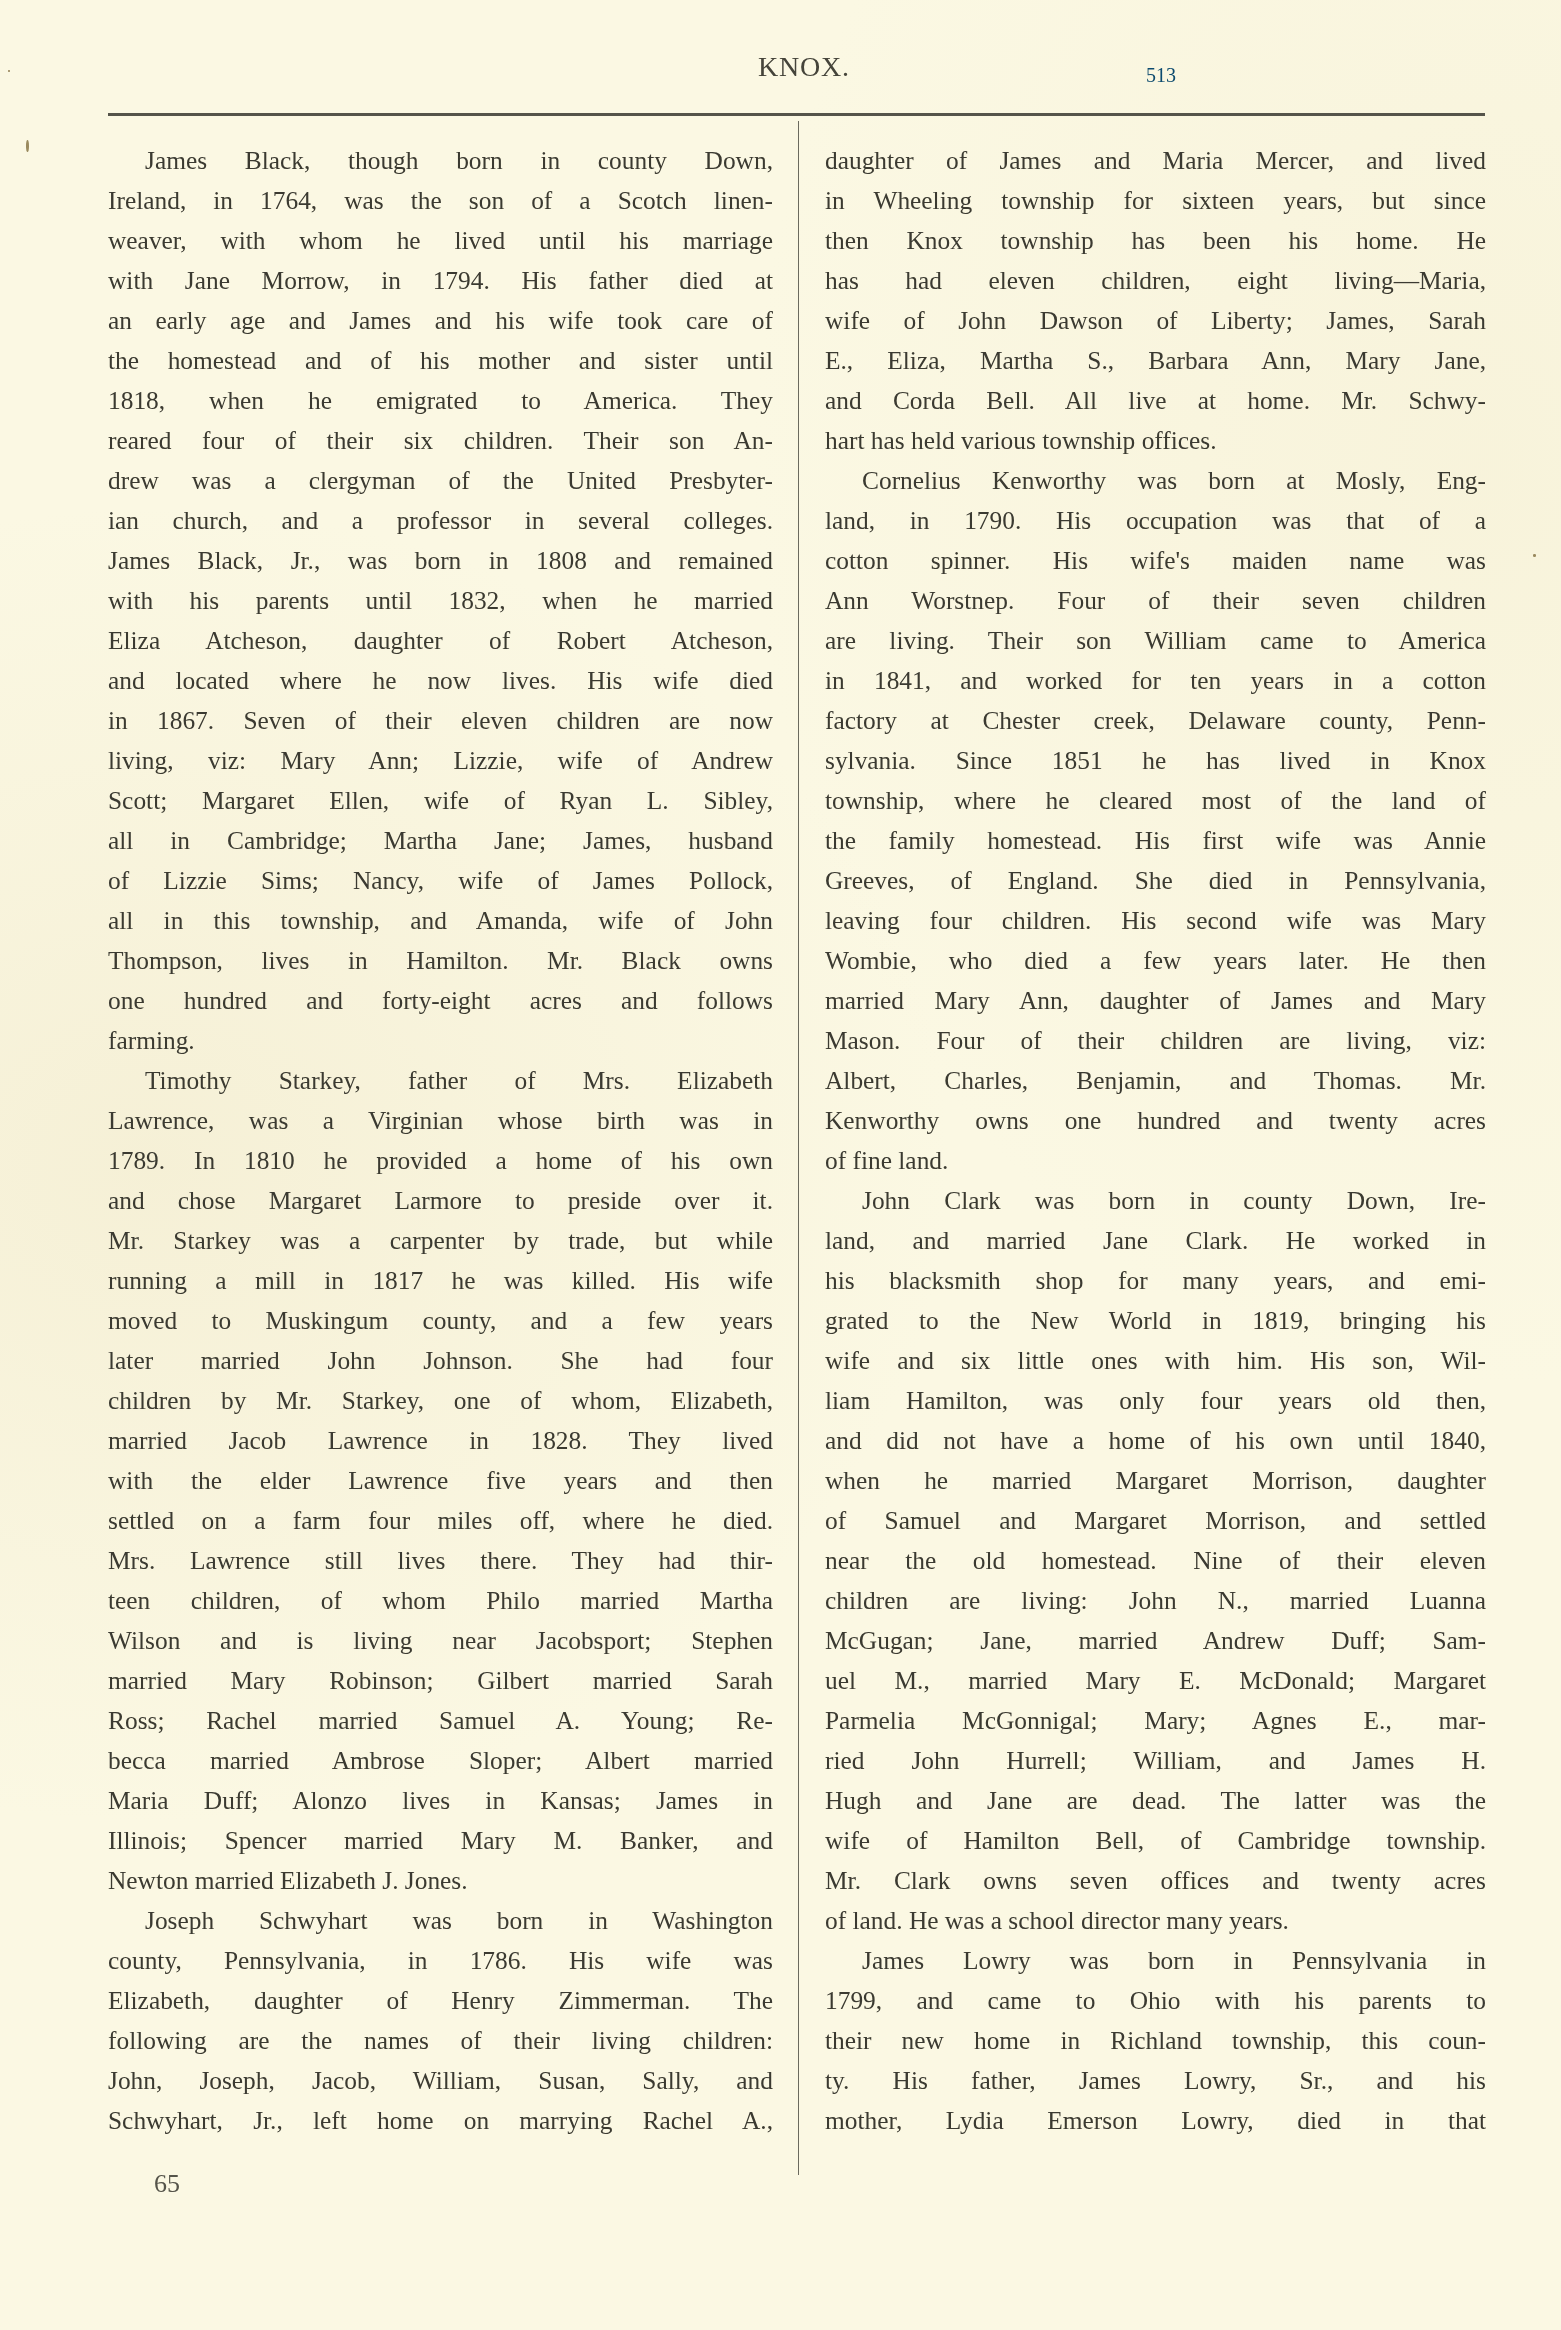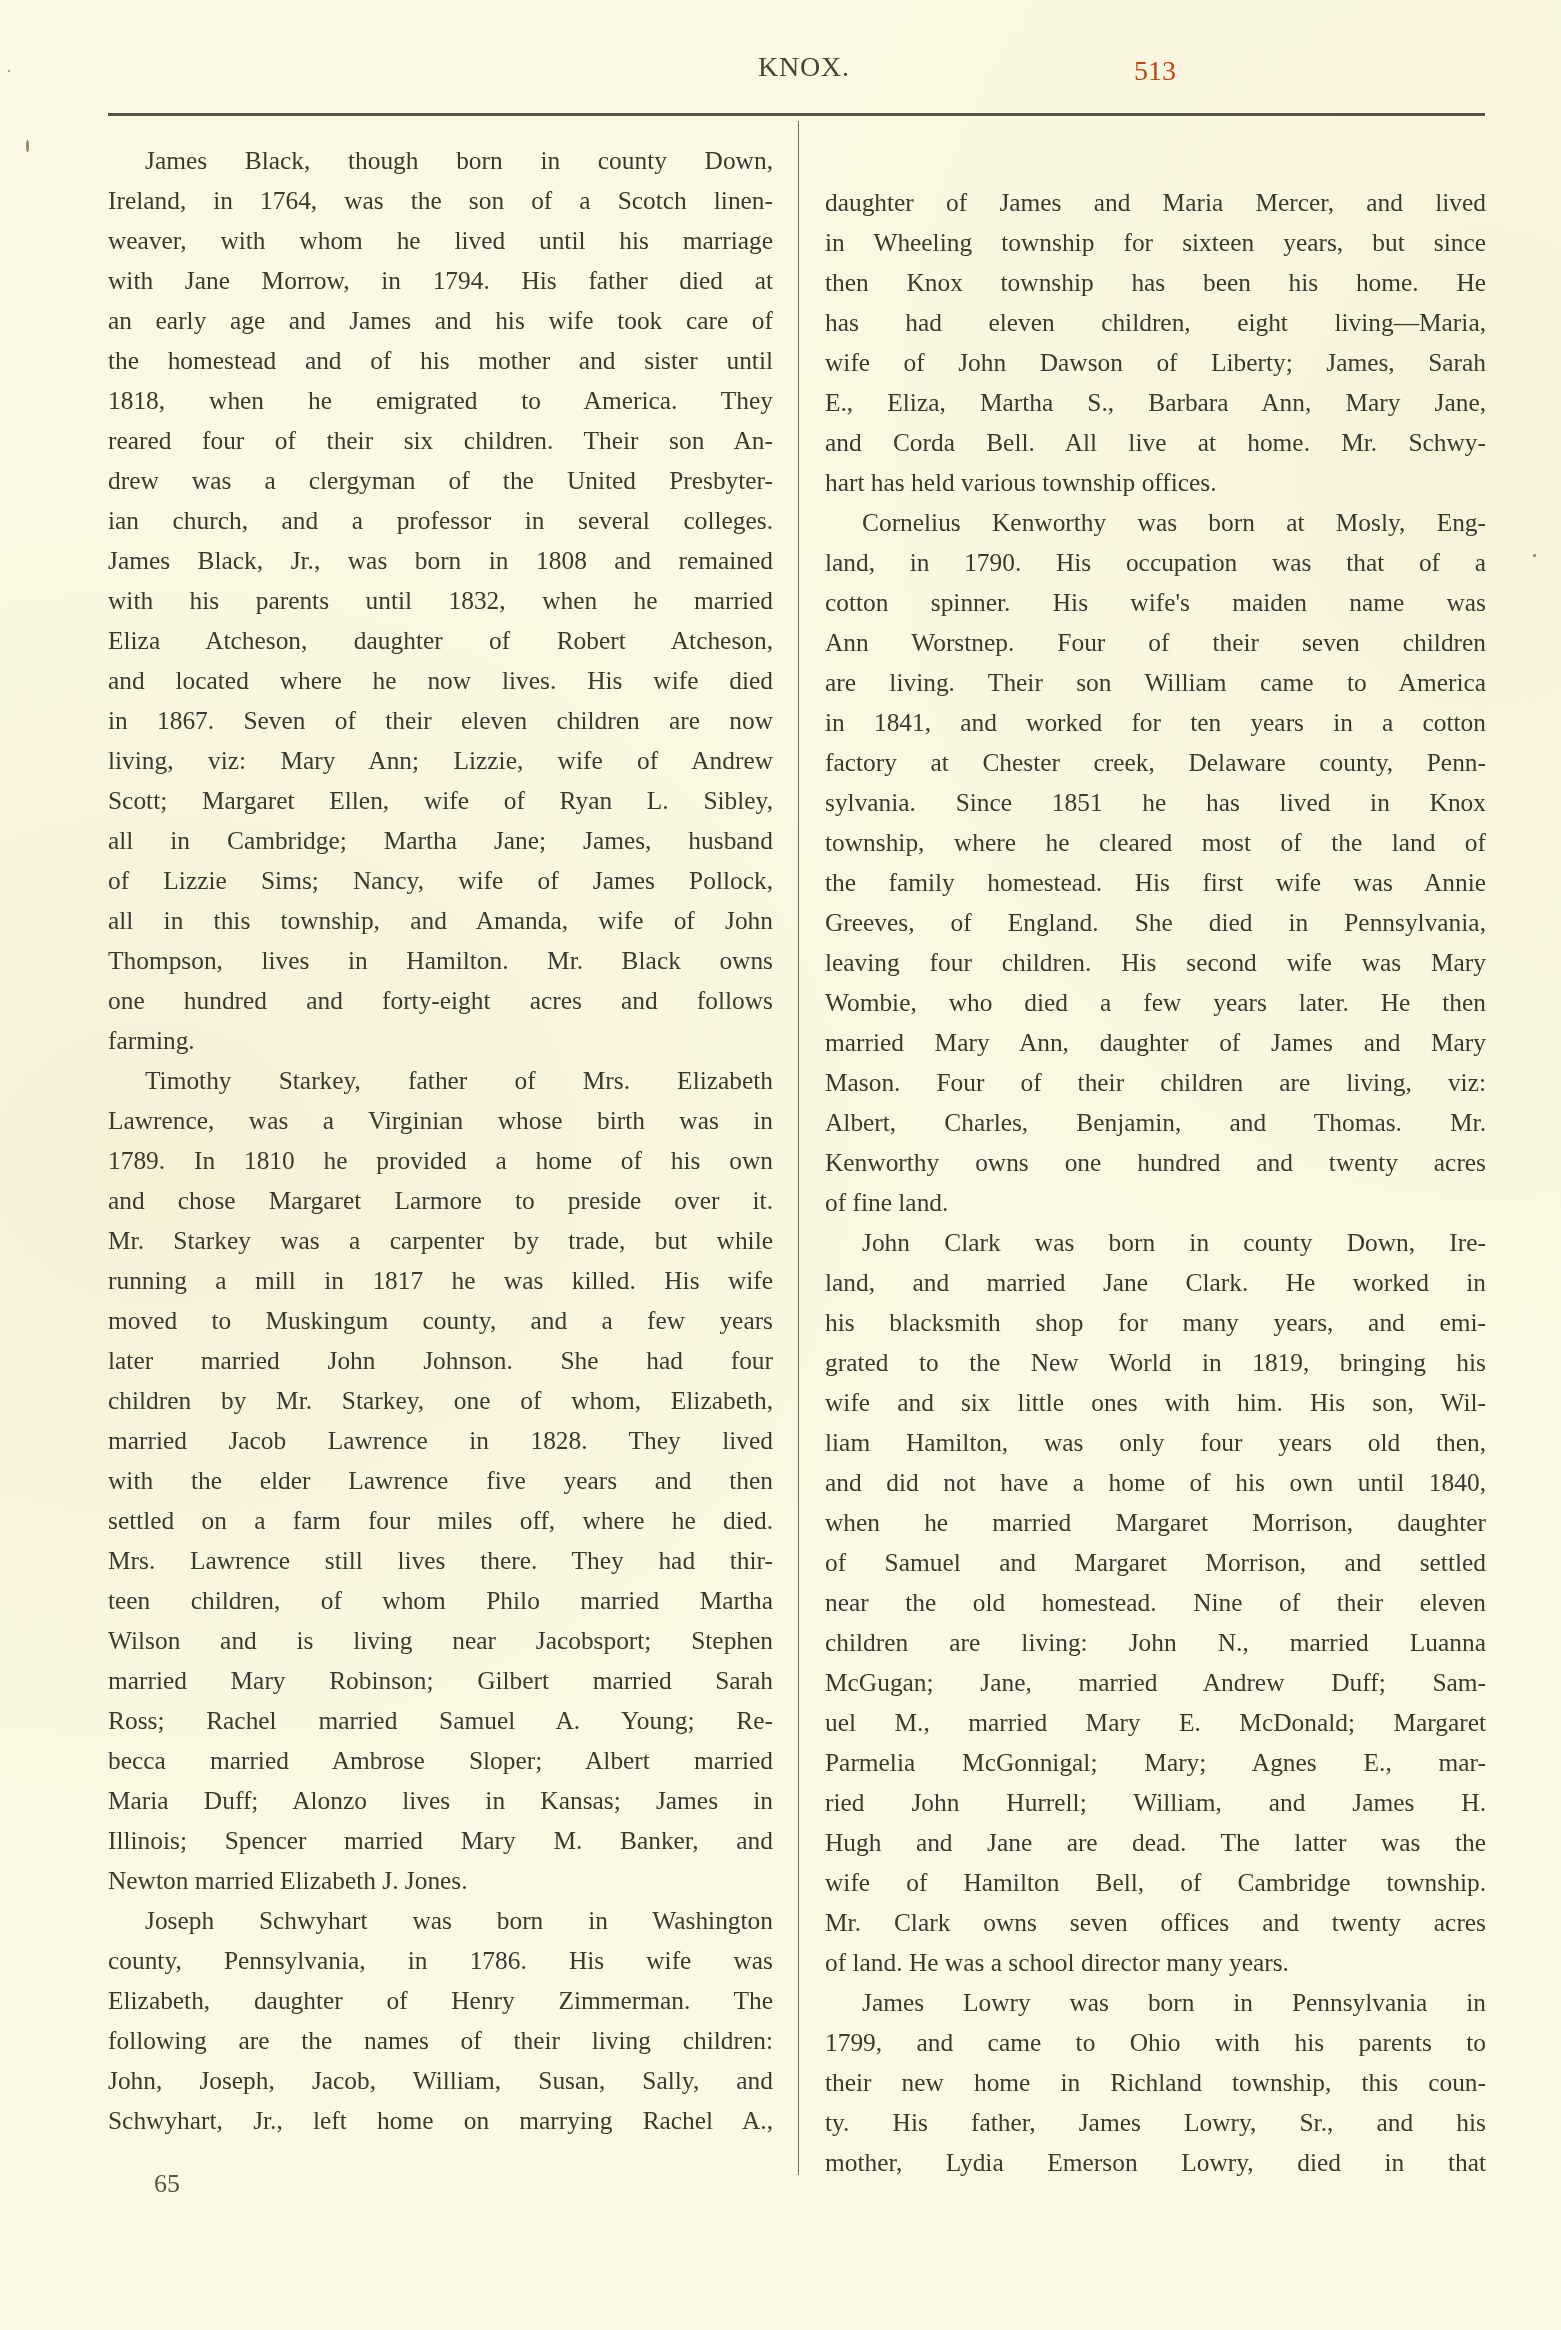--- a/index.html
+++ b/index.html
@@ -29,23 +29,23 @@
     position: absolute;
     left: 758px;
     top: 0;
     font-size: 28px;
     letter-spacing: 0.8px;
     color: #45443a;
   }
   .head-page {
     position: absolute;
     right: 76px;
-    top: 4px;
-    font-size: 28px;
-    color: #c2410c;
+    top: 13px;
+    font-size: 20px;
+    color: #0c4a6e;
   }
   .head-rule {
     position: absolute;
     left: 108px;
     top: 113px;
     width: 1377px;
     height: 2.5px;
     background: #55544a;
   }
   .col-divider {
@@ -54,21 +54,21 @@
     top: 121px;
     width: 1.2px;
     height: 2054px;
     background: #6b6a5e;
   }
   .column {
     position: absolute;
     top: 140px;
   }
   .col-left { left: 108px; width: 665px; }
-  .col-right { left: 825px; width: 661px; margin-top: 42px; }
+  .col-right { left: 825px; width: 661px; }
   .line {
     display: block;
     height: 40px;
     line-height: 40px;
     font-size: 25.4px;
     text-align: justify;
     text-align-last: justify;
     white-space: nowrap;
     overflow: visible;
   }

